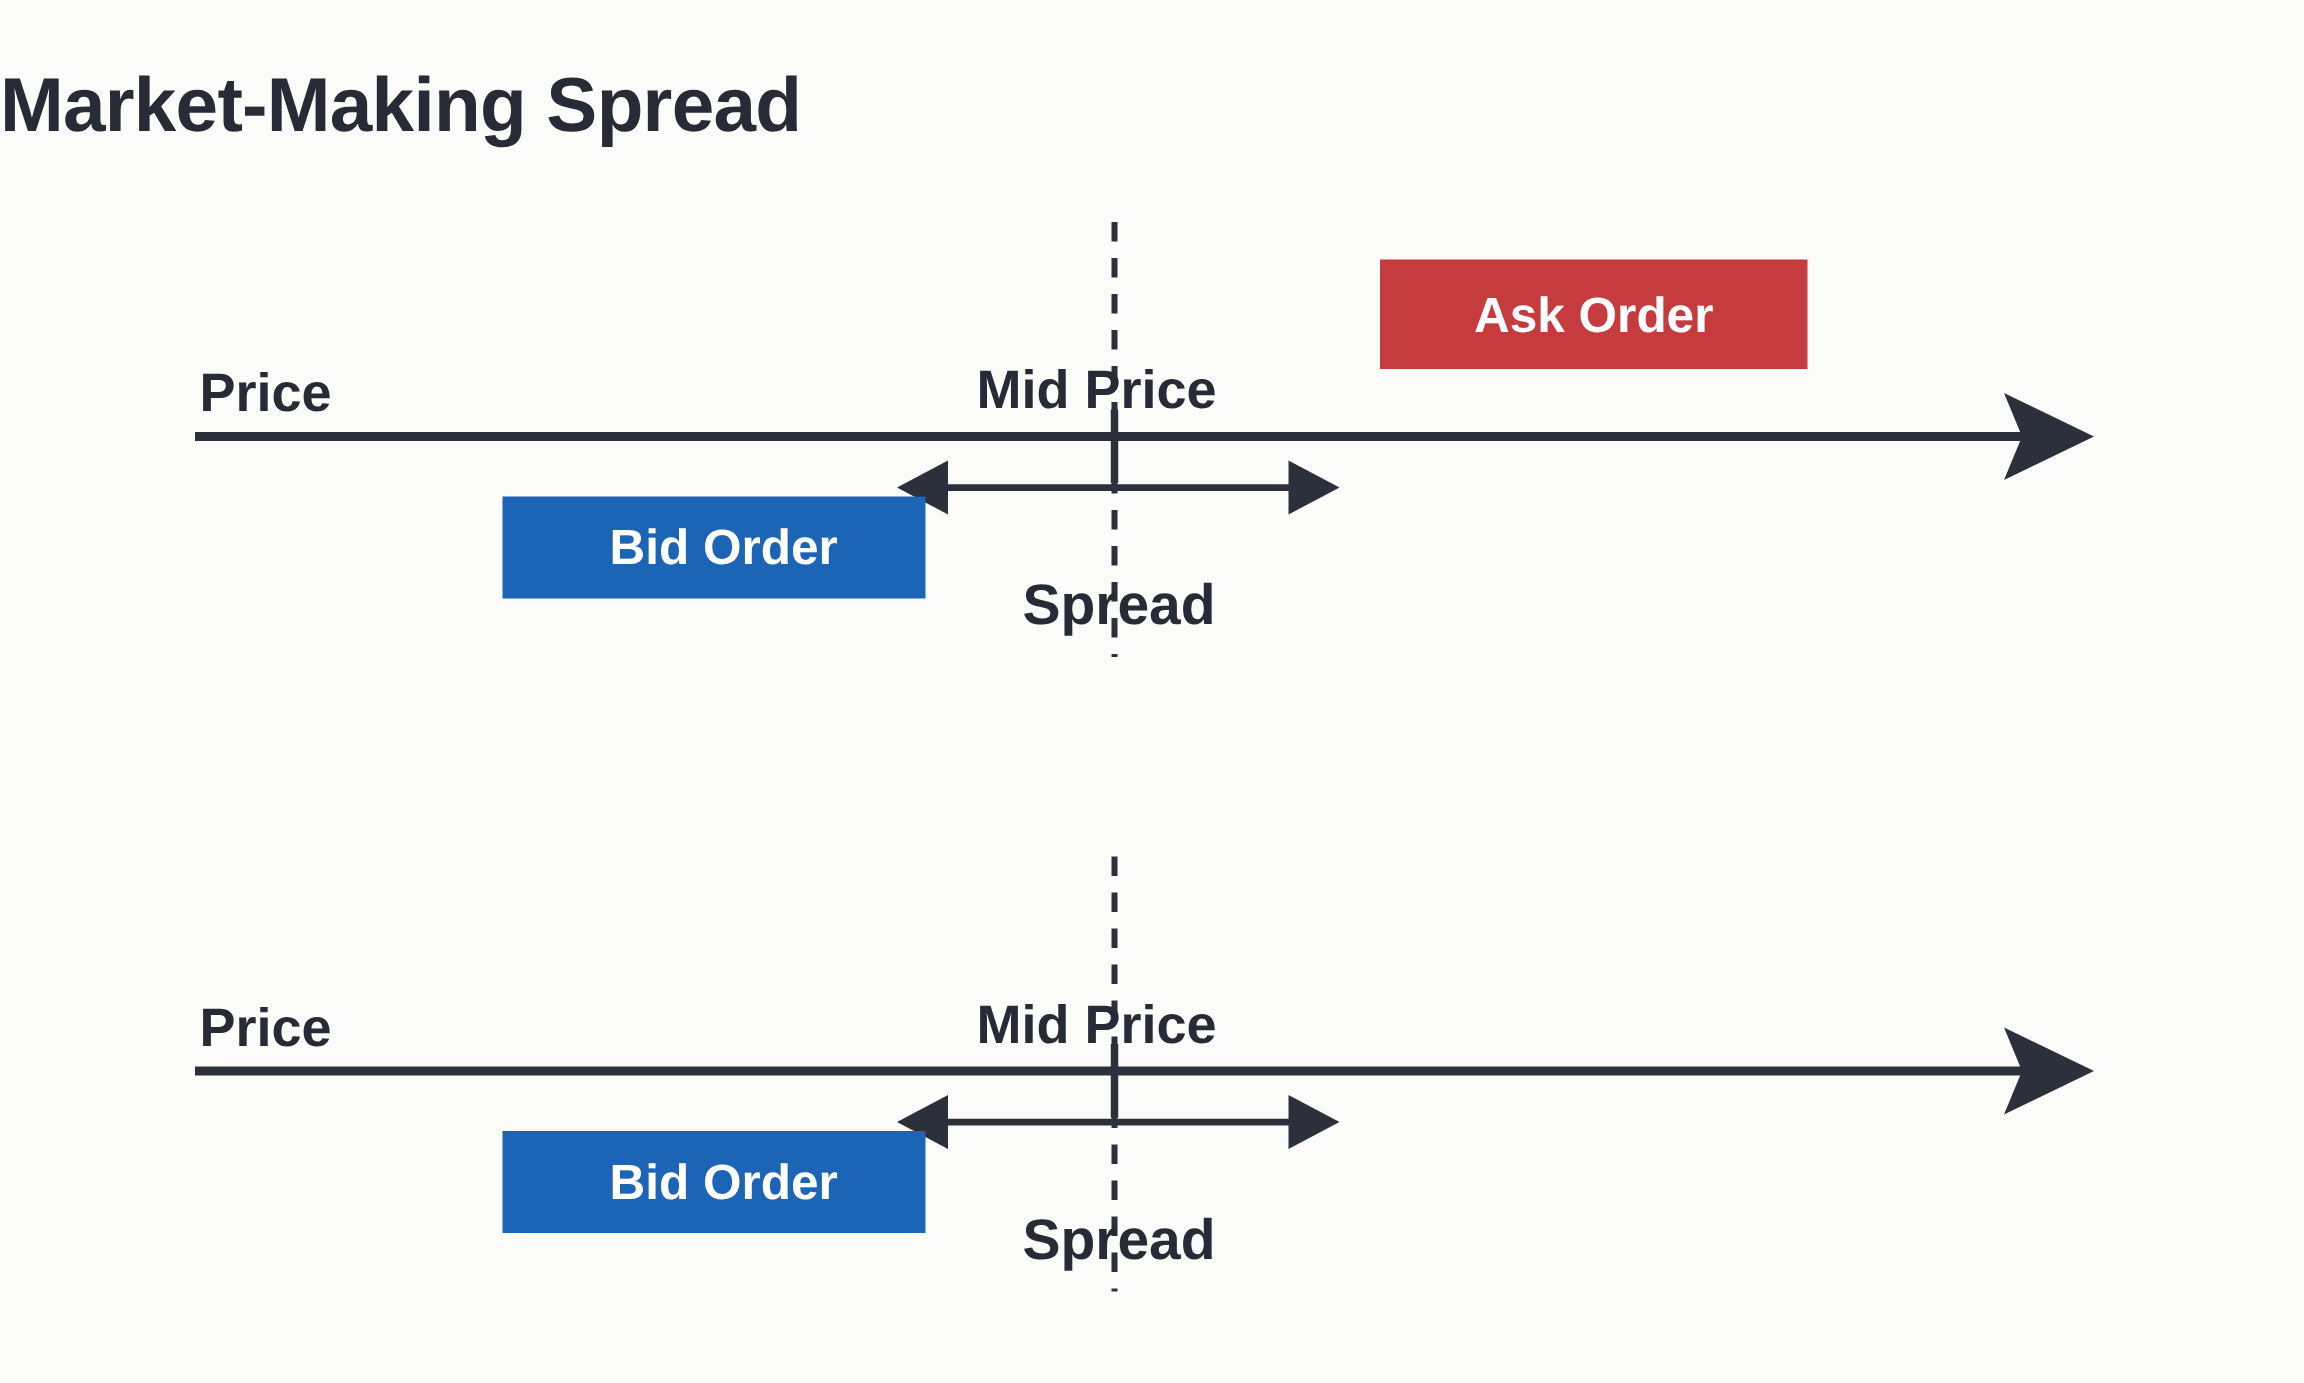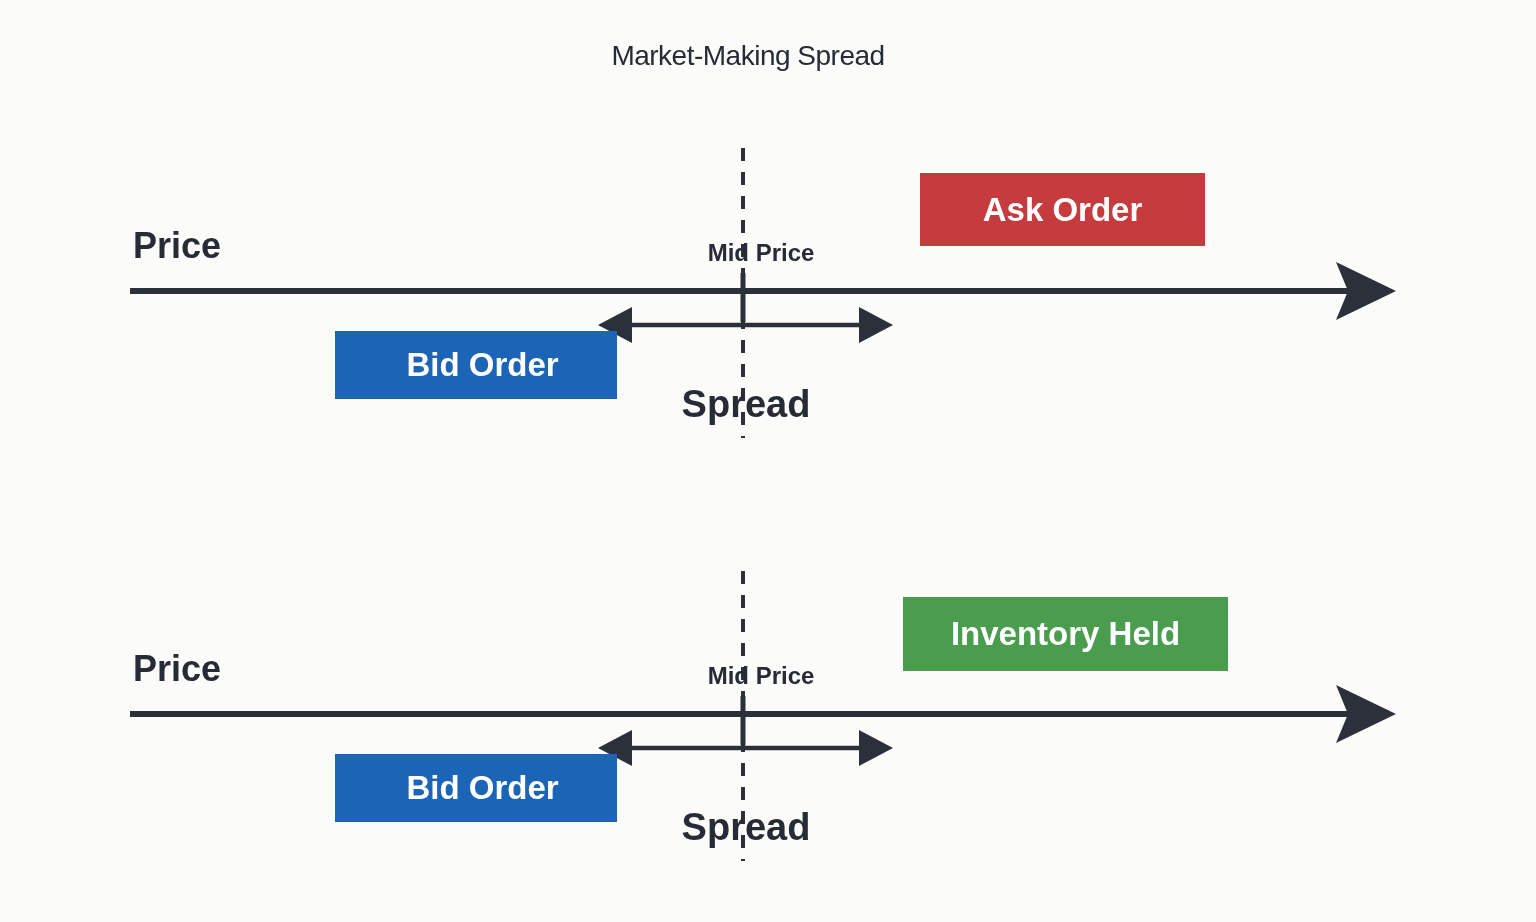--- a/index.html
+++ b/index.html
@@ -16,36 +16,35 @@
   body{
     width:1536px;height:922px;
     background:var(--background);
     font-family:"Liberation Sans","DejaVu Sans",sans-serif;
     color:var(--text);
     position:relative;
     overflow:hidden;
   }
   .title{
     position:absolute;top:40px;left:0;width:1496px;
-    text-align:center;
-    font-size:28px;font-weight:400;
+    font-size:51px;font-weight:700;
     letter-spacing:-0.5px;
     color:var(--text);
   }
   .panel{position:absolute;left:0;width:1536px;height:330px;}
   .panel-top{top:140px;}
   .panel-bottom{top:563px;}
   .panel svg{position:absolute;top:0;left:0;}
   .lbl{
     position:absolute;
     font-weight:700;color:var(--text);
     line-height:1.1;white-space:nowrap;
   }
-  .price-lbl{left:133px;top:86px;font-size:36px;}
-  .mid-lbl{left:761px;top:100px;font-size:24px;transform:translateX(-50%);}
+  .price-lbl{left:133px;top:102px;font-size:36px;}
+  .mid-lbl{left:731px;top:100px;font-size:36px;transform:translateX(-50%);}
   .spread-lbl{left:746px;top:196px;font-size:38px;transform:translateX(-50%);margin-top:48px;}
   .box{
     position:absolute;
     display:flex;align-items:center;justify-content:center;
     color:var(--box_text);
     font-weight:700;font-size:33px;
     white-space:nowrap;
     margin-left:25px;
   }
   .bid-box{left:310px;top:191px;width:282px;height:68px;background:var(--bid);padding-left:13px;}
@@ -89,19 +88,16 @@
     <line class="axis-line" x1="130" y1="151" x2="1350" y2="151"></line>
     <path class="arrow-fill" d="M1396,151 L1336,122 L1348,151 L1336,180 Z"></path>
     <line class="tick-line" x1="743" y1="133" x2="743" y2="182"></line>
     <line class="spread-line" x1="612" y1="185" x2="879" y2="185"></line>
     <path class="arrow-fill" d="M598,185 L632,167 L632,203 Z"></path>
     <path class="arrow-fill" d="M893,185 L859,167 L859,203 Z"></path>
   </svg>
   <div class="lbl price-lbl">Price</div>
   <div class="lbl mid-lbl">Mid Price</div>
   <div class="lbl spread-lbl">Spread</div>
-  <div class="box right-box-inventory">
-    <span>Inventory Held</span>
-  </div>
   <div class="box bid-box">
     <span>Bid Order</span>
   </div>
 </div>
 
 </body></html>

